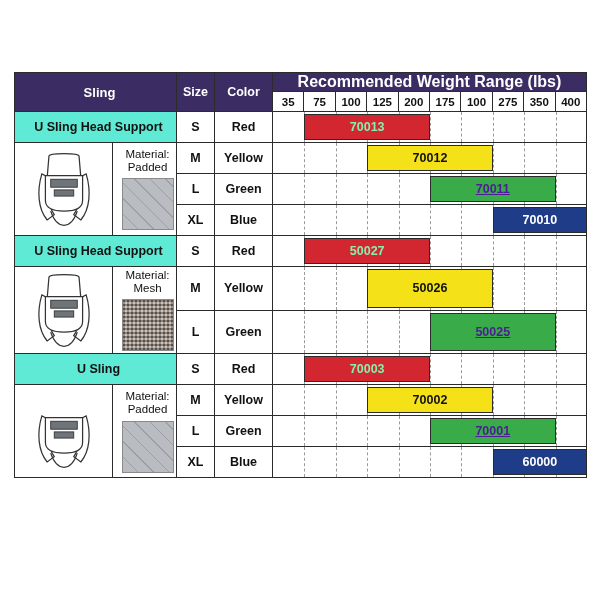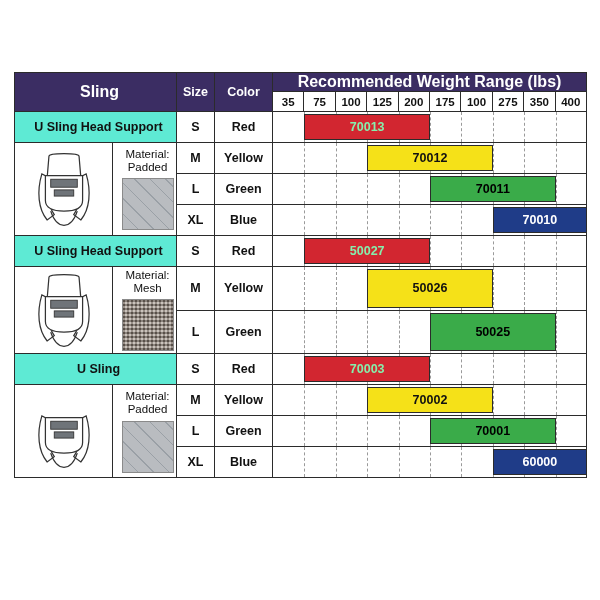--- a/index.html
+++ b/index.html
@@ -38,21 +38,21 @@
   
   .hdr-dark {
     background: #3b2d63;
     color: #ffffff;
     font-weight: bold;
     font-size: 12.5px;
   }
   .hdr-sling {
     text-align: left;
     padding-left: 8px !important;
-    font-size: 16px;
+    font-size: 13px;
   }
   .hdr-range {
     font-size: 16px;
   }
   .hdr-tick {
     background: #ffffff;
     color: #111111;
     font-weight: bold;
     font-size: 11.5px;
     height: 19px;
@@ -100,21 +100,21 @@
     display: flex;
     align-items: center;
     justify-content: center;
     font-weight: bold;
     font-size: 12.5px;
     border: 1px solid #2b2b2b;
     box-sizing: border-box;
   }
   .bar.red { background: #d22630; color: #86efac; }
   .bar.yellow { background: #f5e118; color: #111111; }
-  .bar.green { background: #3aab49; color: #000000; }
+  .bar.green { background: #3aab49; color: #4c1d95; text-decoration: underline; }
   .bar.blue { background: #1f3c88; color: #ffffff; }
   .dashed-col {
     position: absolute;
     top: 0; bottom: 0;
     width: 0;
     border-left: 1px dashed #9a9a9a;
   }
   
   .sling-fig {
     display: block;

